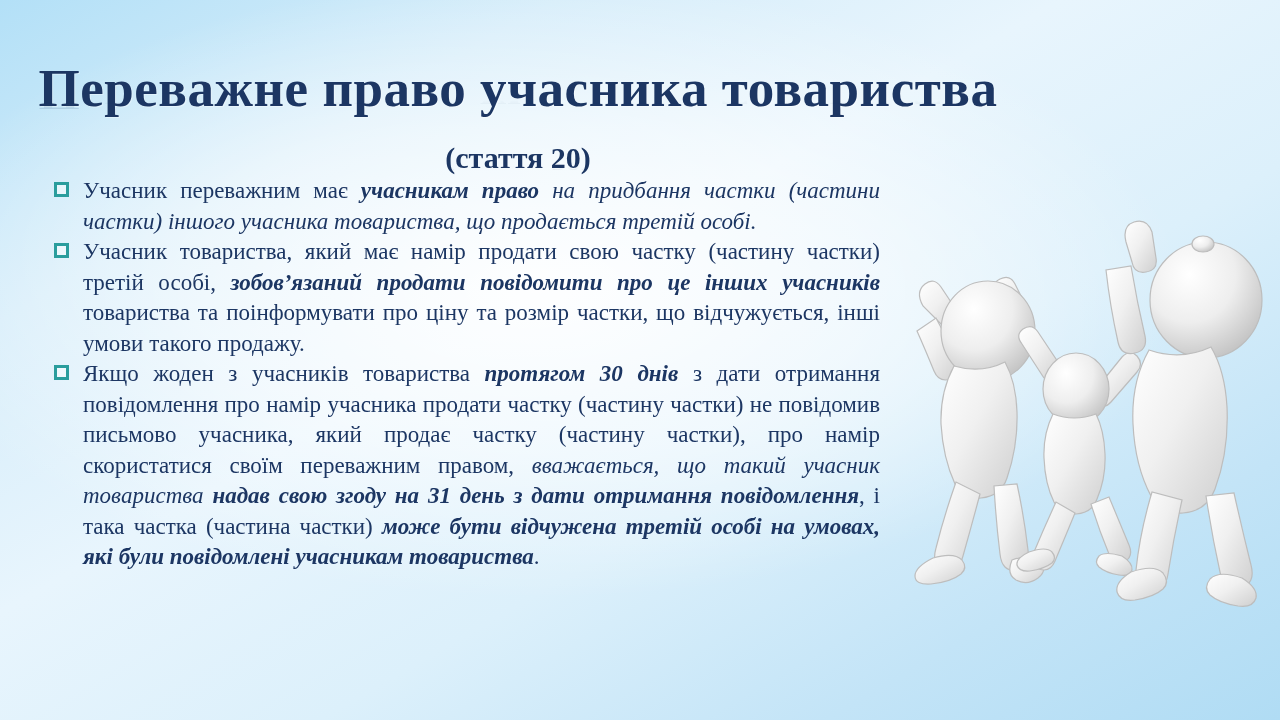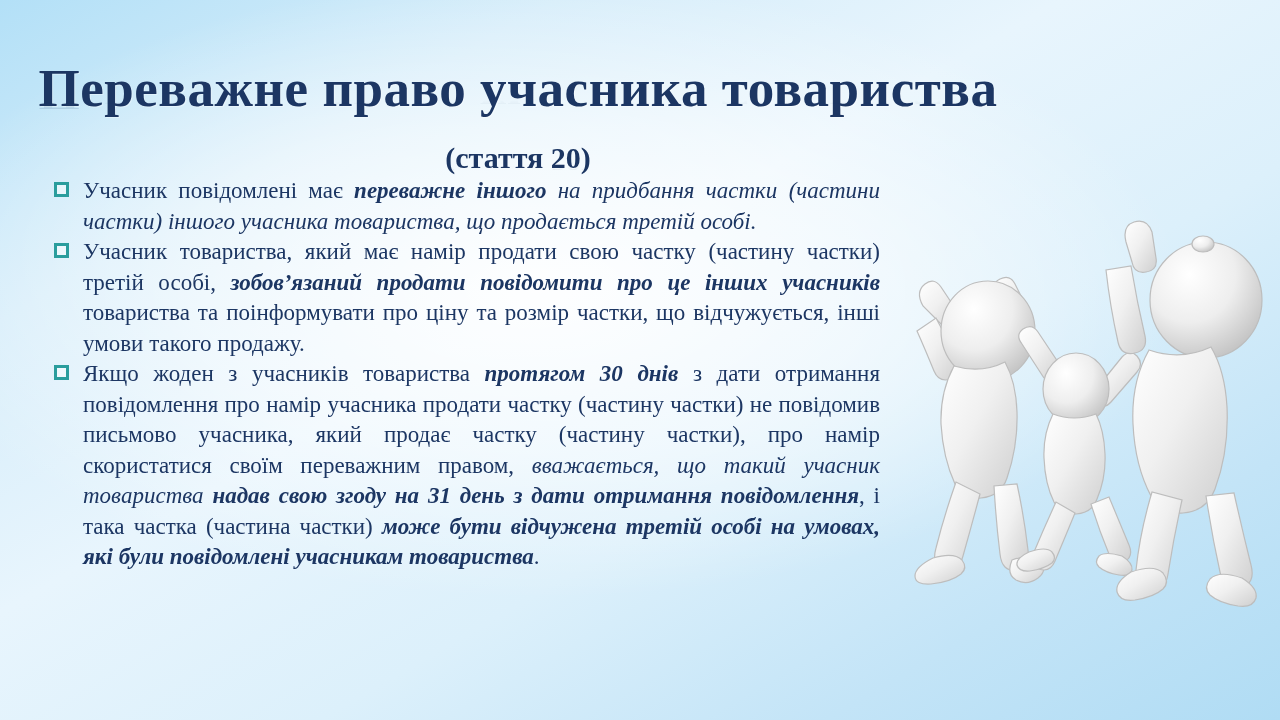--- a/index.html
+++ b/index.html
@@ -142,21 +142,21 @@
     <span class="title-wrap">
       <span class="subtitle-main">(стаття 20)</span>
       <span class="subtitle-reflection" aria-hidden="true">(стаття 20)</span>
     </span>
   </div>
 
   <div id="body-block">
 
     <div class="bullet-row">
       <span class="bullet-marker"></span>
-      <span class="bullet-text"><span class="r">Учасник повідомлені має </span><span class="bi">переважне іншого</span><span class="i"> на придбання частки (частини частки) іншого учасника товариства, що продається третій особі.</span></span>
+      <span class="bullet-text"><span class="r">Учасник переважним має </span><span class="bi">учасникам право</span><span class="i"> на придбання частки (частини частки) іншого учасника товариства, що продається третій особі.</span></span>
     </div>
 
     <div class="bullet-row">
       <span class="bullet-marker"></span>
       <span class="bullet-text"><span class="r">Учасник товариства, який має намір продати свою частку (частину частки) третій особі, </span><span class="bi">зобов’язаний продати повідомити про це інших учасників</span><span class="r"> товариства та поінформувати про ціну та розмір частки, що відчужується, інші умови такого продажу.</span></span>
     </div>
 
     <div class="bullet-row">
       <span class="bullet-marker"></span>
       <span class="bullet-text"><span class="r">Якщо жоден з учасників товариства </span><span class="bi">протягом 30 днів</span><span class="r"> з дати отримання повідомлення про намір учасника продати частку (частину частки) не повідомив письмово учасника, який продає частку (частину частки), про намір скористатися своїм переважним правом, </span><span class="i">вважається, що такий учасник товариства </span><span class="bi">надав свою згоду на 31 день з дати отримання повідомлення</span><span class="r">, і така частка (частина частки) </span><span class="bi">може бути відчужена третій особі на умовах, які були повідомлені учасникам товариства</span><span class="r">.</span></span>

